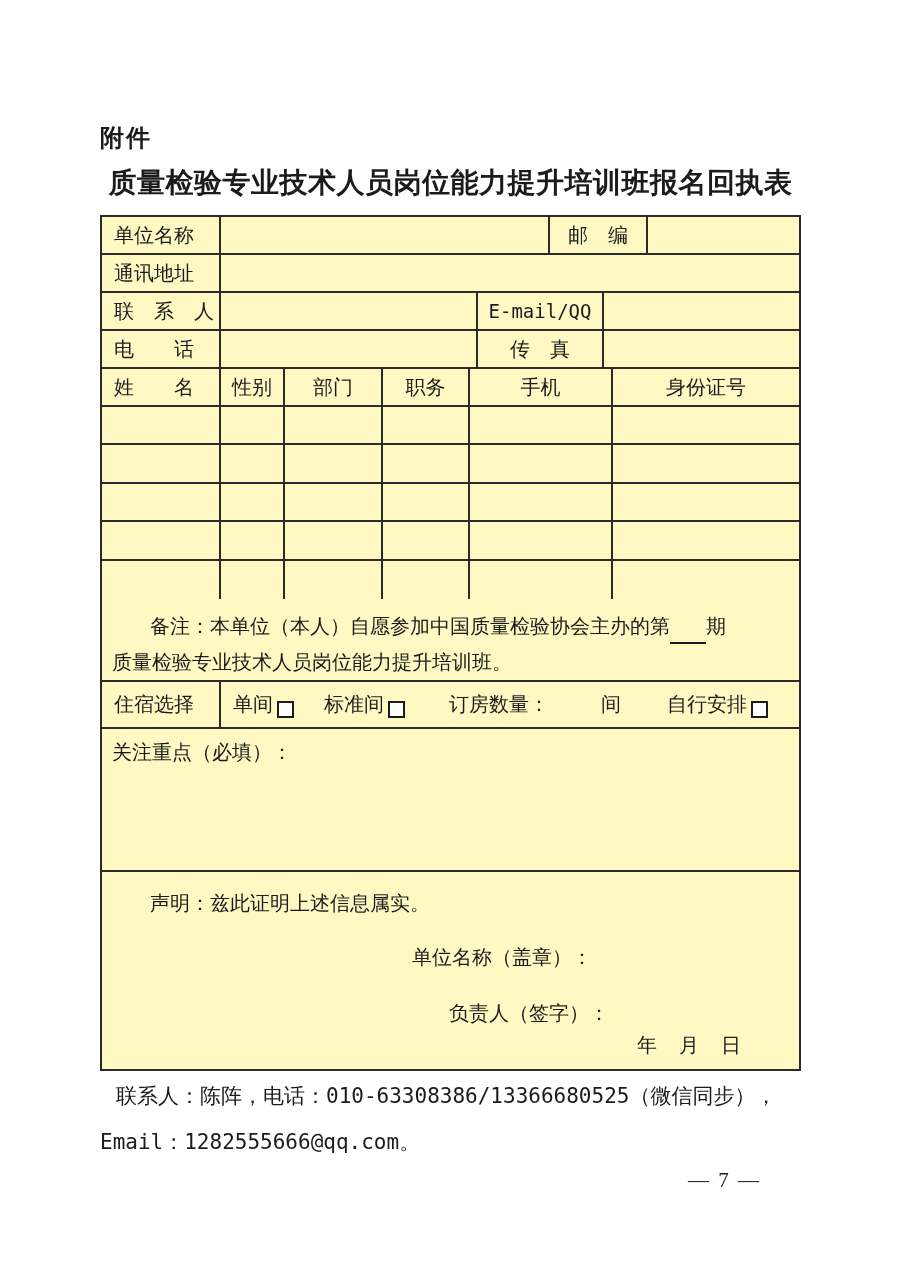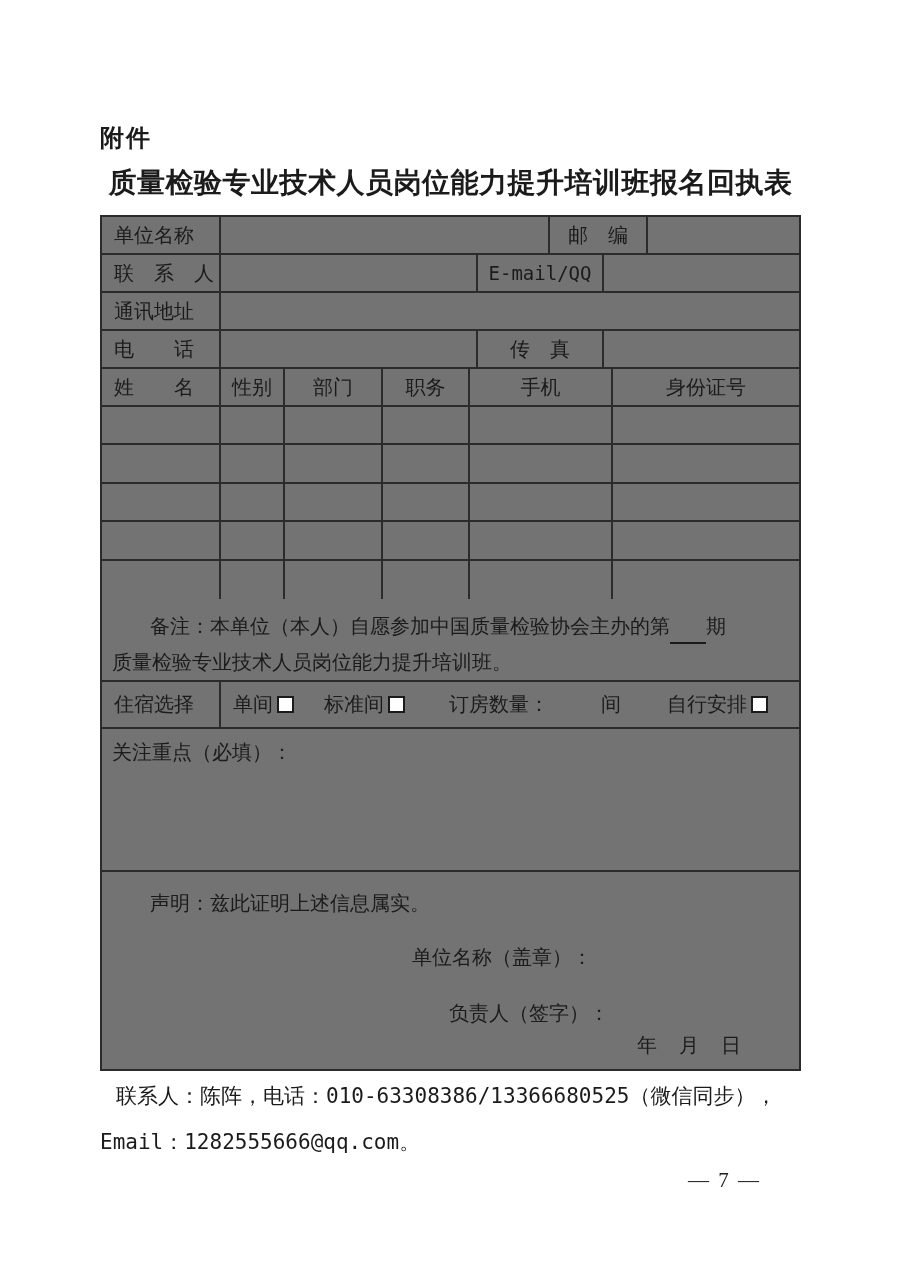--- a/index.html
+++ b/index.html
@@ -8,21 +8,21 @@
          font-family:"Liberation Serif", serif; color:#1b1b1b; }
   .page { position:absolute; inset:0; background:#ffffff; }
 
   .attachment { position:absolute; left:100px; top:122px; font-size:24px; font-weight:600;
                 font-family:"Liberation Sans", sans-serif; letter-spacing:2px; }
   .doc-title  { position:absolute; left:100px; top:164px; width:701px; text-align:center;
                 font-size:28px; font-weight:bold; font-family:"Liberation Sans", sans-serif;
                 letter-spacing:0.5px; white-space:nowrap; }
 
   .form-table { position:absolute; left:100px; top:215px; width:701px;
-                border:2px solid #2b2b2b; background:#737373; }
+                border:2px solid #2b2b2b; background:#fef9c3; }
   .trow { display:flex; border-bottom:2px solid #2b2b2b; }
   .trow:last-child { border-bottom:none; }
   .cell { border-right:2px solid #2b2b2b; display:flex; align-items:center;
           font-size:20px; overflow:hidden; white-space:nowrap; }
   .cell:last-child { border-right:none; }
   .lbl   { padding-left:12px; }
   .ctr   { justify-content:center; padding-left:0; }
   .mono  { font-family:"DejaVu Sans Mono", monospace; font-size:19px; }
 
   .h38 { height:38px; } .h39 { height:39px; } .h47 { height:47px; }
@@ -33,21 +33,21 @@
   .w-r3v { width:257px; } .w-r3e { width:126px; } .w-r3x { flex:1; }
   .c0{width:119px;} .c1{width:64px;} .c2{width:98px;} .c3{width:87px;} .c4{width:143px;text-align:right;} .c5{flex:1;}
 
   .remark-row { display:block; height:83px; padding:9px 10px 0 10px; font-size:20px; }
   .remark-line1 { padding-left:38px; line-height:36px; white-space:nowrap; }
   .remark-line2 { line-height:36px; white-space:nowrap; }
   .blank-underline { display:inline-block; width:36px; height:20px;
                      border-bottom:2px solid #1b1b1b; vertical-align:bottom; }
 
   .acc-content { flex:1; padding-left:12px; }
-  .acc-item { display:inline-flex; align-items:center; }
+  .acc-item { display:inline-flex; align-items:flex-end; }
   .checkbox { display:inline-block; width:17px; height:17px; border:2px solid #1b1b1b;
               margin-left:4px; background:#fff; }
   .gap30 { margin-left:30px; } .gap40 { margin-left:44px; } .gap50 { margin-left:52px; }
   .gap22 { margin-left:46px; }
 
   .focus-row { display:block; height:143px; padding:10px 10px 0 10px; font-size:20px; }
 
   .decl-row { display:block; height:197px; padding-top:18px; font-size:20px; position:relative; }
   .decl-statement { padding-left:48px; }
   .decl-seal   { position:absolute; left:310px; top:72px; }
@@ -72,29 +72,29 @@
   <div class="form-table">
 
     <div class="trow h38">
       <div class="cell lbl w-label">单位名称</div>
       <div class="cell w-r1v"></div>
       <div class="cell ctr w-r1p">邮　编</div>
       <div class="cell w-r1e"></div>
     </div>
 
     <div class="trow h38">
+      <div class="cell lbl w-label">通讯地址</div>
+      <div class="cell w-r2v"></div>
+    </div>
+
+    <div class="trow h38">
       <div class="cell lbl w-label">联　系　人</div>
       <div class="cell w-r3v"></div>
       <div class="cell ctr mono w-r3e">E-mail/QQ</div>
       <div class="cell w-r3x"></div>
-    </div>
-
-    <div class="trow h38">
-      <div class="cell lbl w-label">通讯地址</div>
-      <div class="cell w-r2v"></div>
     </div>
 
     <div class="trow h38">
       <div class="cell lbl w-label">电　　话</div>
       <div class="cell w-r3v"></div>
       <div class="cell ctr w-r3e">传　真</div>
       <div class="cell w-r3x"></div>
     </div>
 
     <div class="trow h38">

